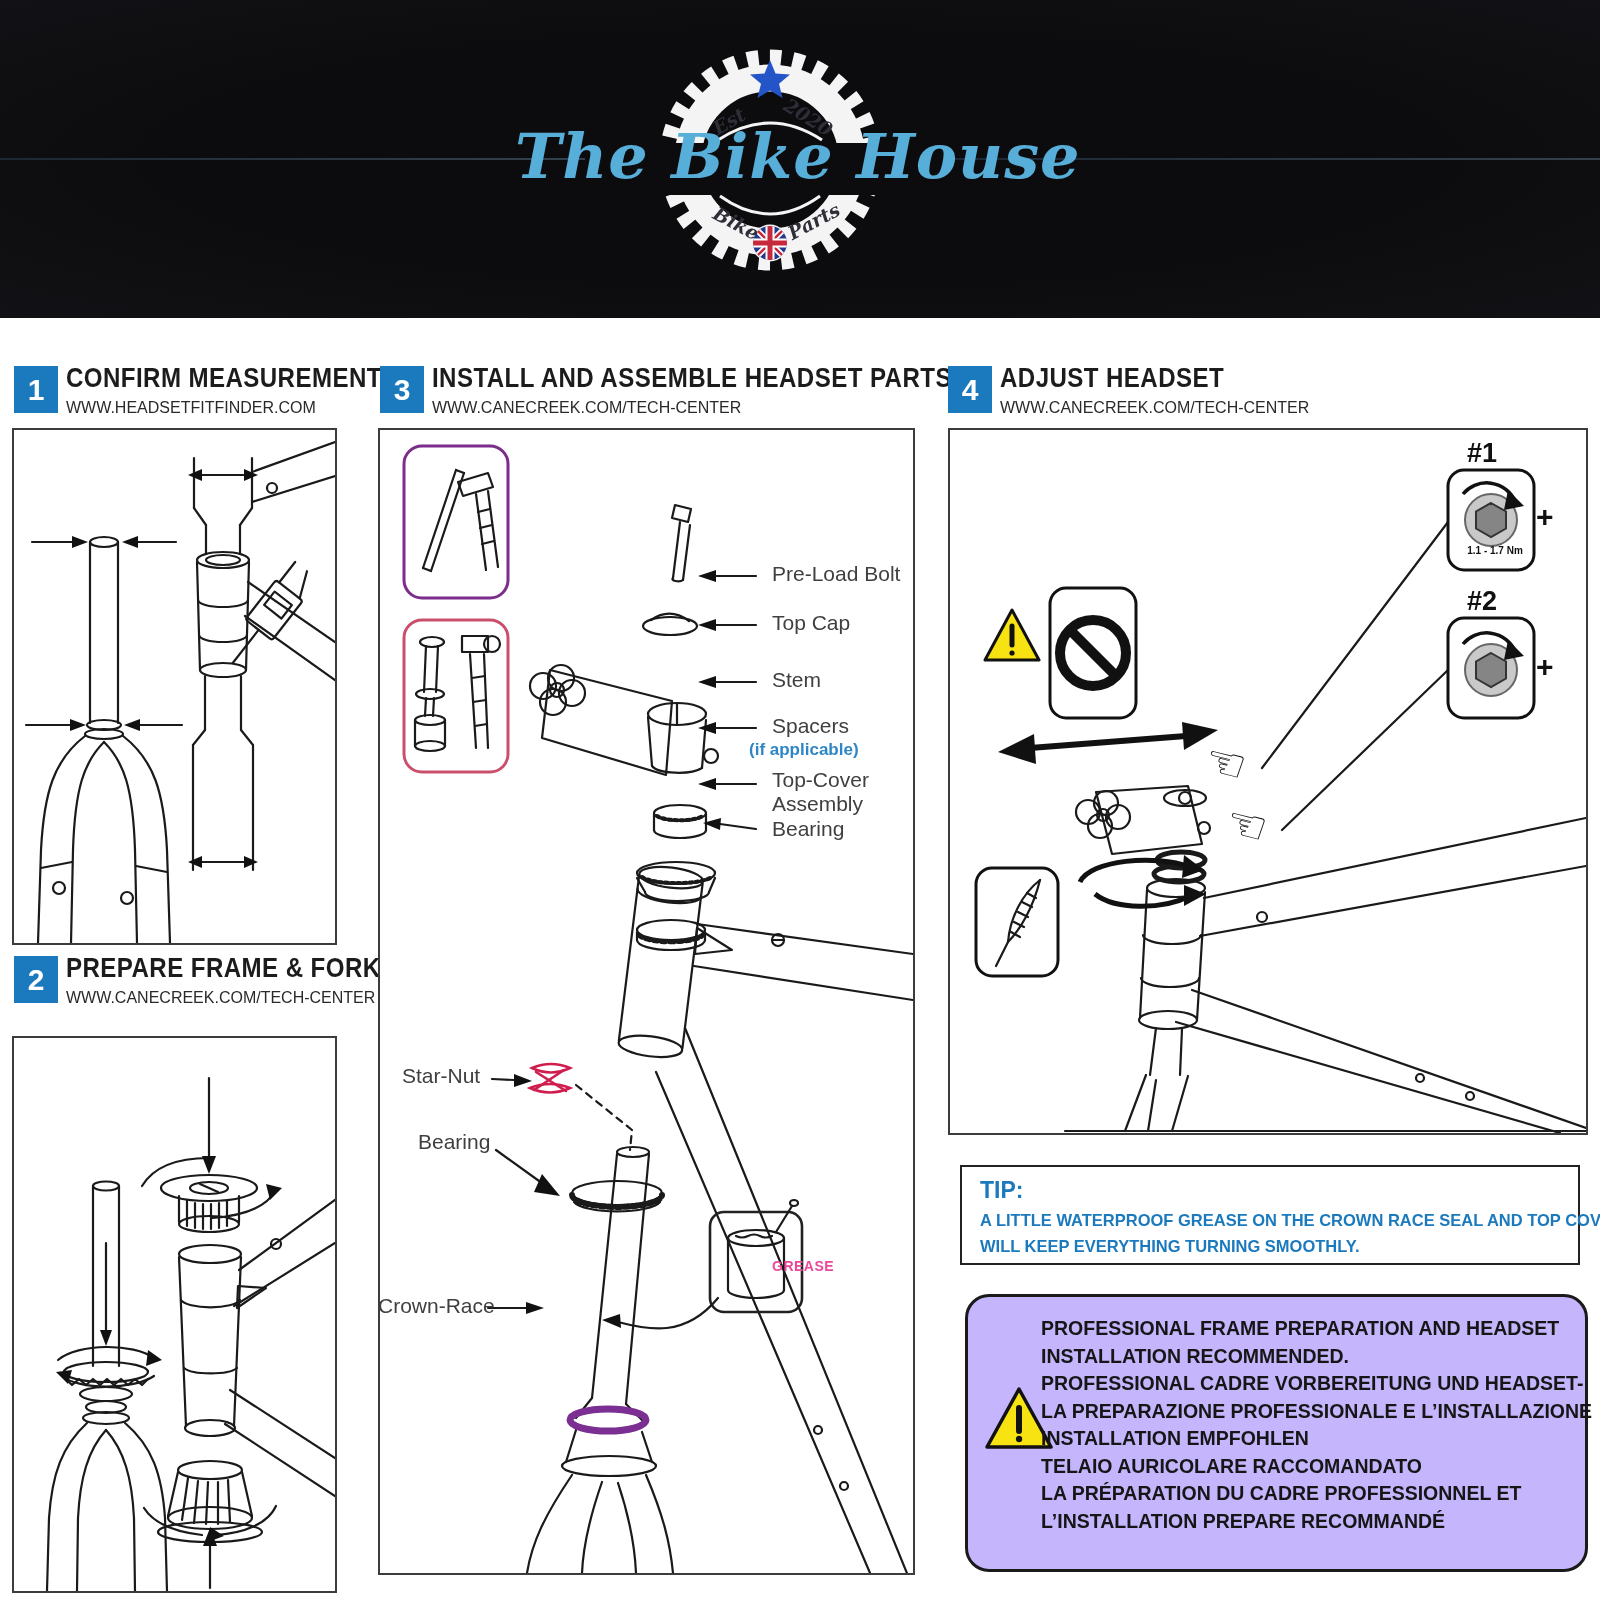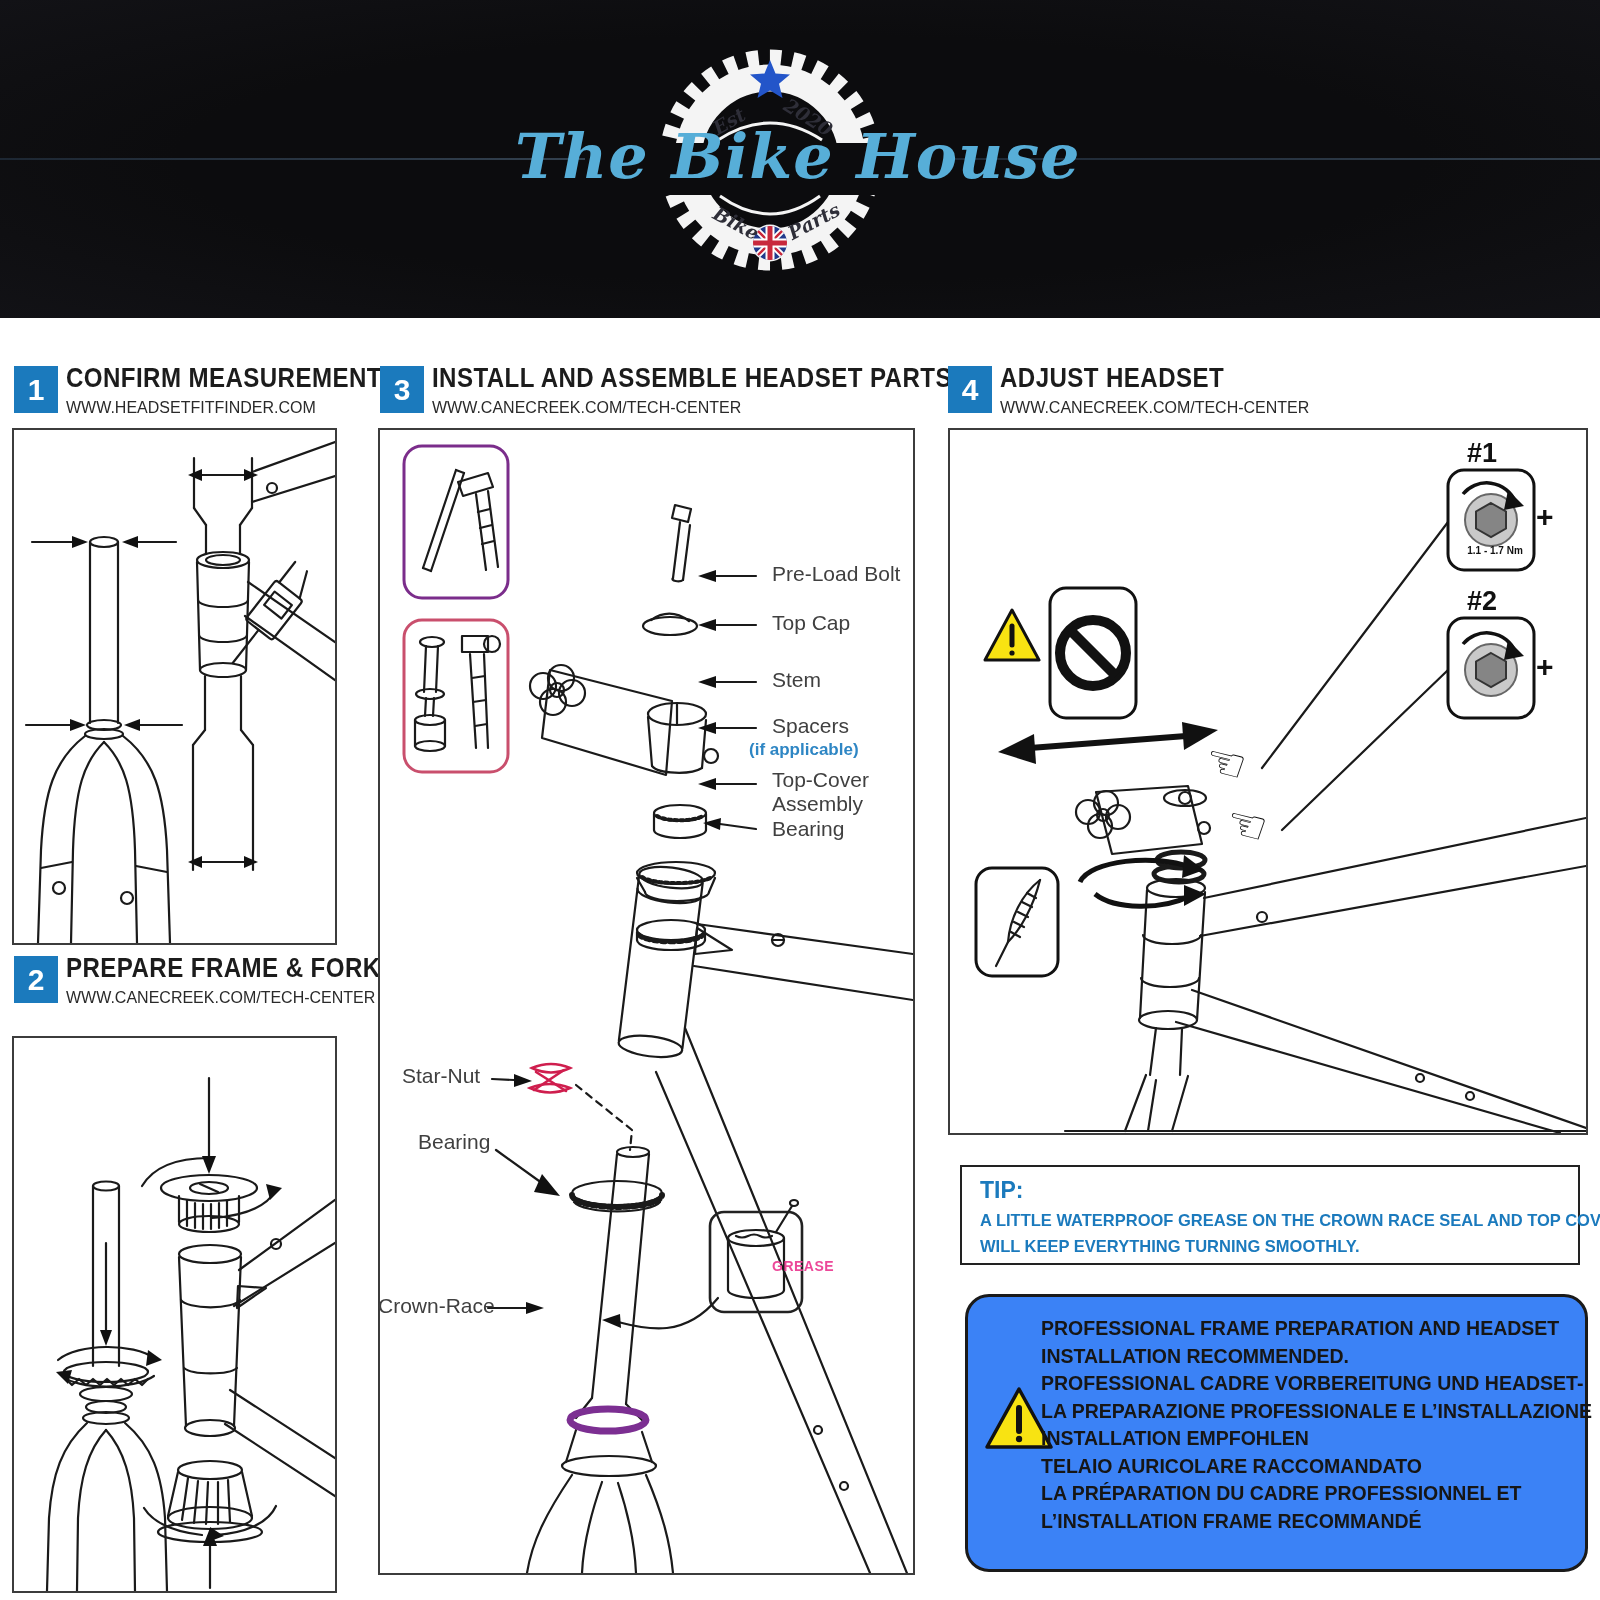--- a/index.html
+++ b/index.html
@@ -39,21 +39,21 @@
   
   .hash{font:700 27px "Liberation Sans",sans-serif;color:#111;white-space:nowrap;}
   .torque{font:700 10px "Liberation Sans",sans-serif;color:#111;white-space:nowrap;}
   .plus{font:700 30px "Liberation Sans",sans-serif;color:#111;}
   .hand{font-size:46px;color:#111;transform:scaleX(-1) rotate(-14deg);line-height:1;}
 
   
   .tipbox{border:2px solid #222;background:#fff;box-sizing:border-box;}
   .tip-title{font:700 23px "Liberation Sans",sans-serif;color:#1b7abd;}
   .tip-line{font:700 16.5px "Liberation Sans",sans-serif;color:#1b7abd;white-space:nowrap;}
-  .noticebox{background:#3b82f6;border:3px solid #1a1a1a;border-radius:24px;box-sizing:border-box;}
+  .noticebox{background:#c4b5fd;border:3px solid #1a1a1a;border-radius:24px;box-sizing:border-box;}
   .notice-line{font:700 19.5px "Liberation Sans",sans-serif;color:#161616;line-height:27.5px;white-space:nowrap;}
 </style>
 </head>
 <body>
 
 <div class="page">
 
   <div class="abs banner">
     <div class="abs banner-line" style="left:0;width:585px;"></div>
     <div class="abs banner-line" style="left:948px;width:652px;"></div>
@@ -556,17 +556,17 @@
       <circle cx="35" cy="54" r="3.2" fill="#111"></circle>
     </svg>
     <div class="abs" style="left:73px;top:18px;">
       <div class="notice-line">PROFESSIONAL FRAME PREPARATION AND HEADSET</div>
       <div class="notice-line">INSTALLATION RECOMMENDED.</div>
       <div class="notice-line">PROFESSIONAL CADRE VORBEREITUNG UND HEADSET-</div>
       <div class="notice-line">LA PREPARAZIONE PROFESSIONALE E L’INSTALLAZIONE</div>
       <div class="notice-line">INSTALLATION EMPFOHLEN</div>
       <div class="notice-line">TELAIO AURICOLARE RACCOMANDATO</div>
       <div class="notice-line">LA PRÉPARATION DU CADRE PROFESSIONNEL ET</div>
-      <div class="notice-line">L’INSTALLATION FRAME RECOMMANDÉ</div>
+      <div class="notice-line">L’INSTALLATION PREPARE RECOMMANDÉ</div>
     </div>
   </div>
 
 </div>
 
 </body></html>

